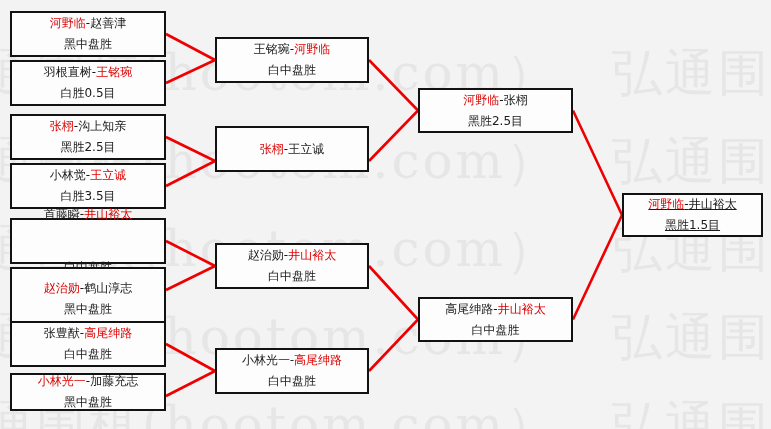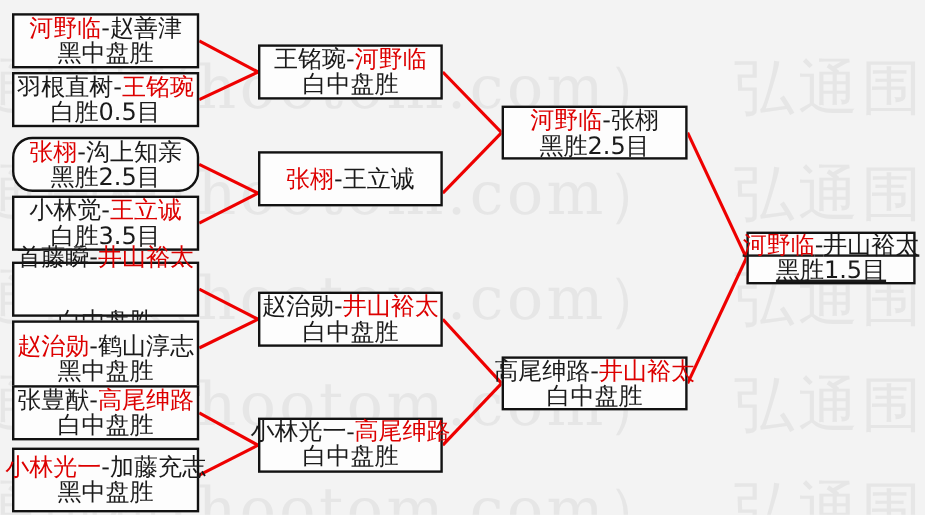--- a/index.html
+++ b/index.html
@@ -52,21 +52,21 @@
     position: absolute;
     z-index: 3;
     box-sizing: border-box;
     border: 2px solid #121212;
     background: #fdfdfd;
     display: flex;
     flex-direction: column;
     justify-content: center;
     align-items: center;
     text-align: center;
-    font-size: 20px;
+    font-size: 12px;
     line-height: 21px;
     color: #1a1a1a;
   }
   .match-box .line1 { white-space: nowrap; }
   .match-box .win { color: var(--win-color, #dd0000); }
 </style>
 </head>
 <body>
 
 <div id="stage">
@@ -95,41 +95,41 @@
     </svg>
   <div id="boxes">
       <div class="match-box" style="left: 10px; top: 11px; width: 156px; height: 46px;">
         <div class="line1"><span class="win">河野临</span><span>-</span><span>赵善津</span></div>
         <div>黑中盘胜</div>
       </div>
       <div class="match-box" style="left: 10px; top: 60px; width: 156px; height: 46px;">
         <div class="line1"><span>羽根直树</span><span>-</span><span class="win">王铭琬</span></div>
         <div>白胜0.5目</div>
       </div>
-      <div class="match-box" style="left: 10px; top: 114px; width: 156px; height: 46px; border-radius: 17px;">
+      <div class="match-box" style="left: 10px; top: 114px; width: 156px; height: 46px;">
         <div class="line1"><span class="win">张栩</span><span>-</span><span>沟上知亲</span></div>
         <div>黑胜2.5目</div>
       </div>
       <div class="match-box" style="left: 10px; top: 163px; width: 156px; height: 46px;">
         <div class="line1"><span>小林觉</span><span>-</span><span class="win">王立诚</span></div>
         <div>白胜3.5目</div>
       </div>
       <div class="match-box" style="left: 10px; top: 218px; width: 156px; height: 46px; gap: 32px;">
         <div class="line1"><span>首藤瞬</span><span>-</span><span class="win">井山裕太</span></div>
         <div>白中盘胜</div>
       </div>
       <div class="match-box" style="left: 10px; top: 267px; width: 156px; height: 63px;">
         <div class="line1"><span class="win">赵治勋</span><span>-</span><span>鹤山淳志</span></div>
         <div>黑中盘胜</div>
       </div>
       <div class="match-box" style="left: 10px; top: 321px; width: 156px; height: 46px;">
         <div class="line1"><span>张豊猷</span><span>-</span><span class="win">高尾绅路</span></div>
         <div>白中盘胜</div>
       </div>
-      <div class="match-box" style="left: 10px; top: 373px; width: 156px; height: 54px;">
+      <div class="match-box" style="left: 10px; top: 373px; width: 156px; height: 38px;">
         <div class="line1"><span class="win">小林光一</span><span>-</span><span>加藤充志</span></div>
         <div>黑中盘胜</div>
       </div>
       <div class="match-box" style="left: 215px; top: 37px; width: 154px; height: 46px;">
         <div class="line1"><span>王铭琬</span><span>-</span><span class="win">河野临</span></div>
         <div>白中盘胜</div>
       </div>
       <div class="match-box" style="left: 215px; top: 126px; width: 154px; height: 46px;">
         <div class="line1"><span class="win">张栩</span><span>-</span><span>王立诚</span></div>
       </div>

